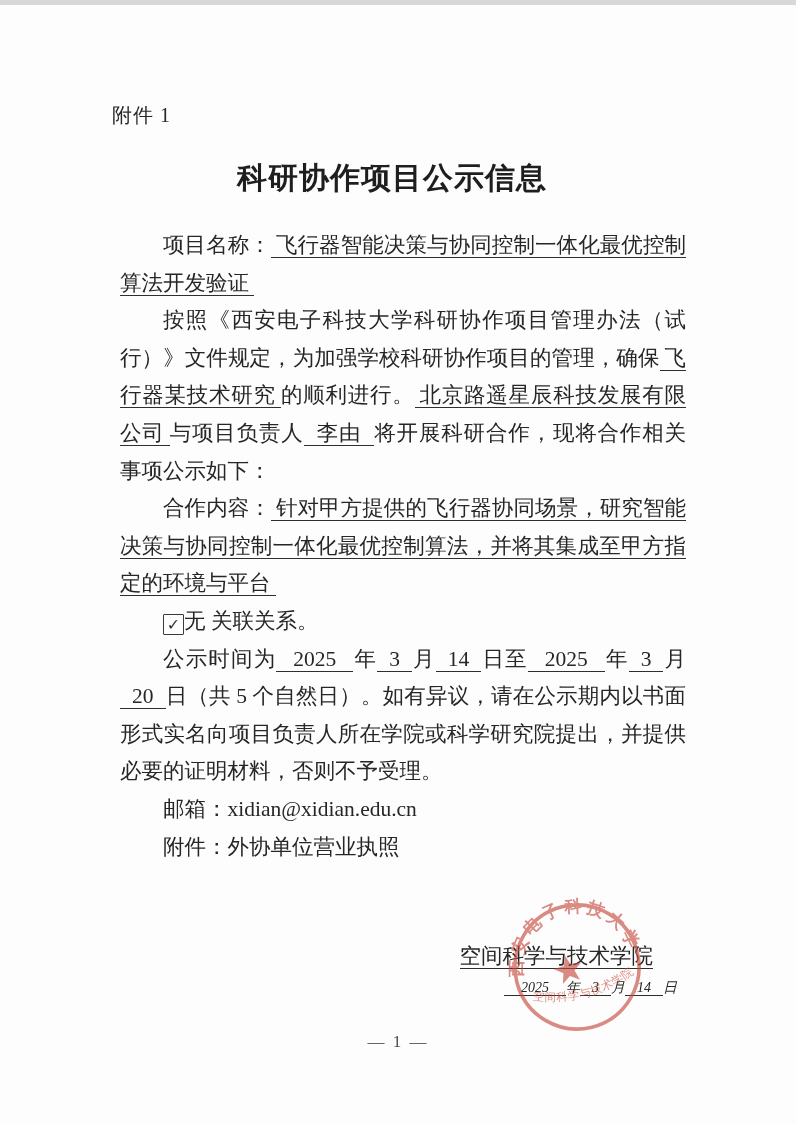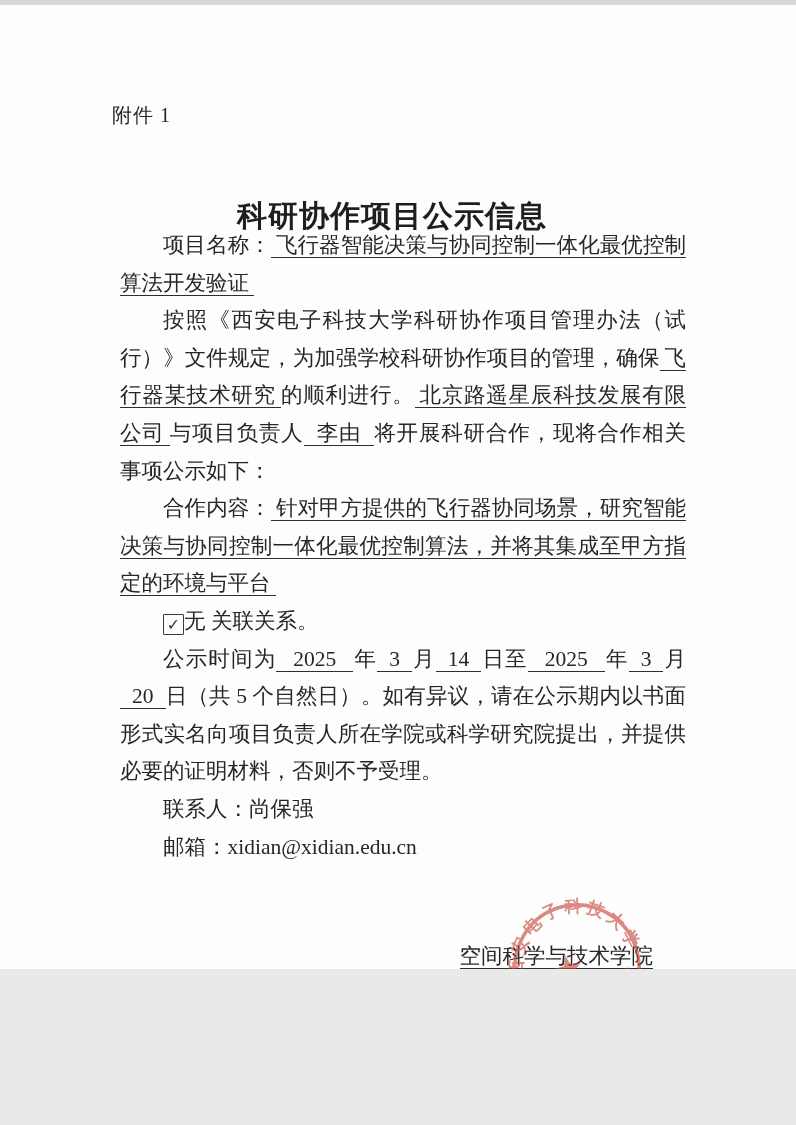--- a/index.html
+++ b/index.html
@@ -1,29 +1,29 @@
 <!DOCTYPE html>
 <html><head>
 <meta charset="utf-8">
 <style>
   html,body{margin:0;padding:0;background:#e9e9e9;}
   .page{
     position:relative;
-    width:796px;height:969px;
+    width:796px;height:1125px;
     margin:0 auto;
     background:#fdfdfd;
     font-family:"Liberation Serif","DejaVu Serif",serif;
     color:#262626;
     overflow:hidden;
   }
   .scan-edge{position:absolute;top:0;left:0;width:796px;height:5px;background:#d8d8d8;}
   .attachment{position:absolute;top:102px;left:112px;font-size:20px;letter-spacing:1px;}
   .doc-title{
     position:absolute;top:158px;left:0;width:784px;
-    text-align:center;font-size:30px;font-weight:bold;letter-spacing:1px;color:#1e1e1e;margin-top:38px;
+    text-align:center;font-size:30px;font-weight:bold;letter-spacing:1px;color:#1e1e1e;
   }
   .body-text{
     position:absolute;top:227px;left:120px;width:566px;
     font-size:21.5px;line-height:37.6px;text-align:justify;
   }
   .para{margin:0;text-indent:2em;}
   .u{border-bottom:1.2px solid #2e2e2e;}
   .pad{padding:0 5px;}
   .pad-wide{padding:0 13px;}
   .num{padding:0 12px;}
@@ -58,24 +58,24 @@
 
     <p class="para"><span>按照《西安电子科技大学科研协作项目管理办法（试行）》文件规定，为加强学校科研协作项目的管理，确保</span><span class="u pad">飞行器某技术研究</span><span>的顺利进行。</span><span class="u pad">北京路遥星辰科技发展有限公司</span><span>与项目负责人</span><span class="u pad-wide">李由</span><span>将开展科研合作，现将合作相关事项公示如下：</span></p>
 
     <p class="para"><span>合作内容：</span><span class="u pad">针对甲方提供的飞行器协同场景，研究智能决策与协同控制一体化最优控制算法，并将其集成至甲方指定的环境与平台</span></p>
 
 
     <p class="para"><span class="checkbox"><span>✓</span></span><span class="relation-label">无 关联关系。</span></p>
 
     <p class="para"><span>公示时间为</span><span class="u num-wide">2025</span><span>年</span><span class="u num">3</span><span>月</span><span class="u num">14</span><span>日至</span><span class="u num-wide">2025</span><span>年</span><span class="u num">3</span><span>月</span><span class="u num">20</span><span>日（共 5 个自然日）。如有异议，请在公示期内以书面形式实名向项目负责人所在学院或科学研究院提出，并提供必要的证明材料，否则不予受理。</span></p>
 
-    <p class="para"><span>联系人：</span><span>尚保强</span></p>
 
     <p class="para"><span>邮箱：</span><span>xidian@xidian.edu.cn</span></p>
 
+    <p class="para"><span>附件：</span><span>外协单位营业执照</span></p>
   </div>
 
   <div class="sig-org"><span class="u">空间科学与技术学院</span></div>
 
   <div class="sig-date"><span class="u num-wide">2025</span><span>年</span><span class="u num">3</span><span>月</span><span class="u num">14</span><span>日</span></div>
 
   <svg class="seal" viewBox="0 0 150 150" xmlns="http://www.w3.org/2000/svg">
     <g transform="rotate(-14 75 75)">
       <circle cx="75" cy="75" r="62" fill="none" stroke-width="3.6" stroke="#c4473a"></circle>
       <path id="sealArc" d="M 20 75 A 55 55 0 1 1 130 75" fill="none"></path>

